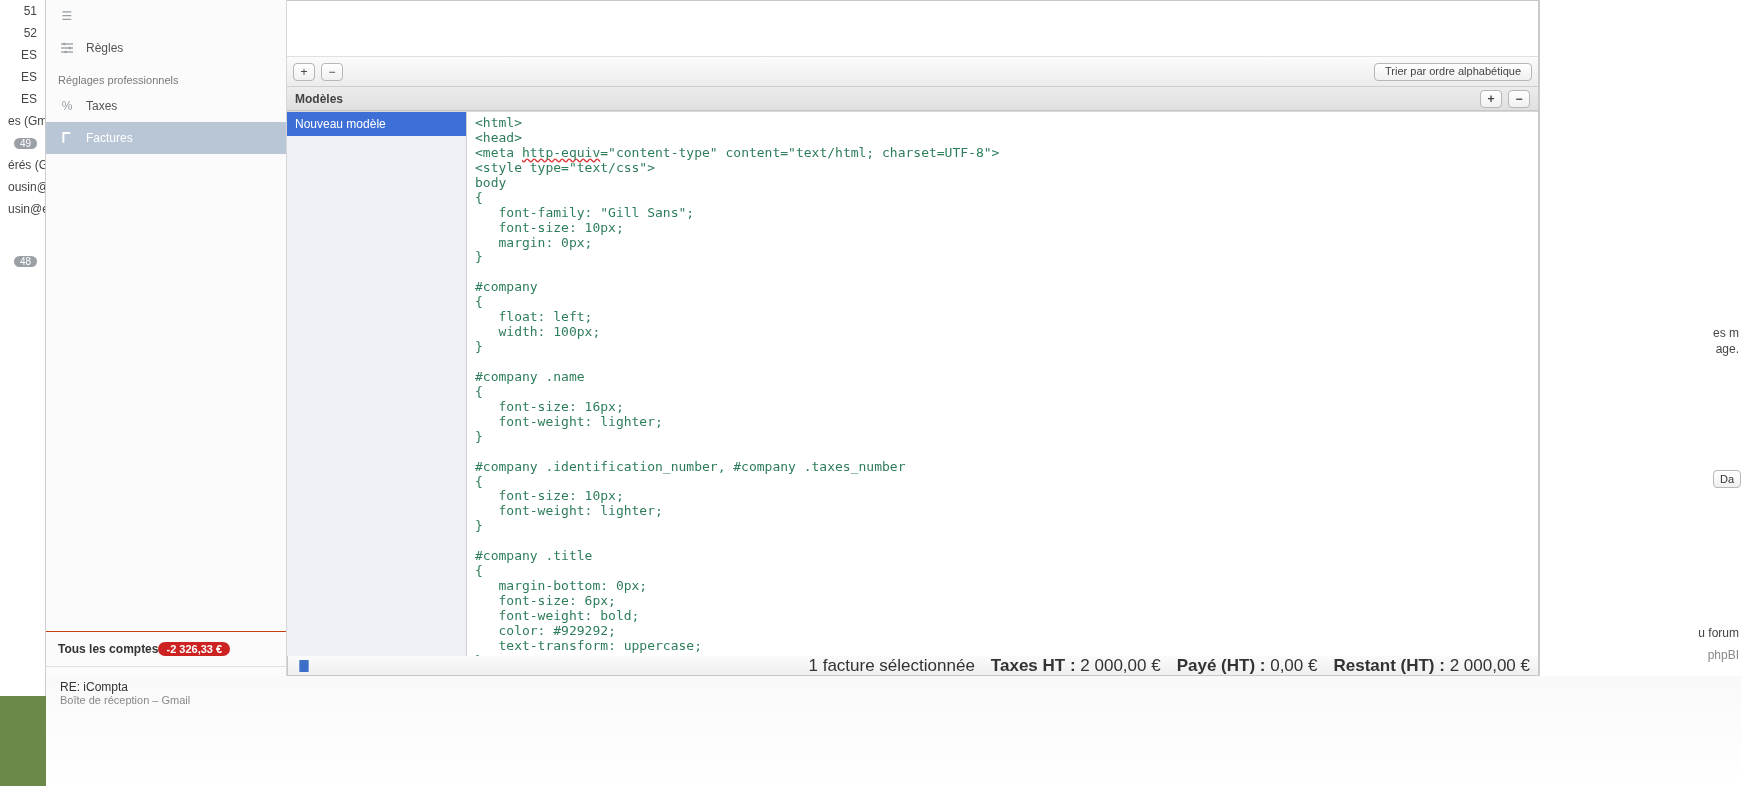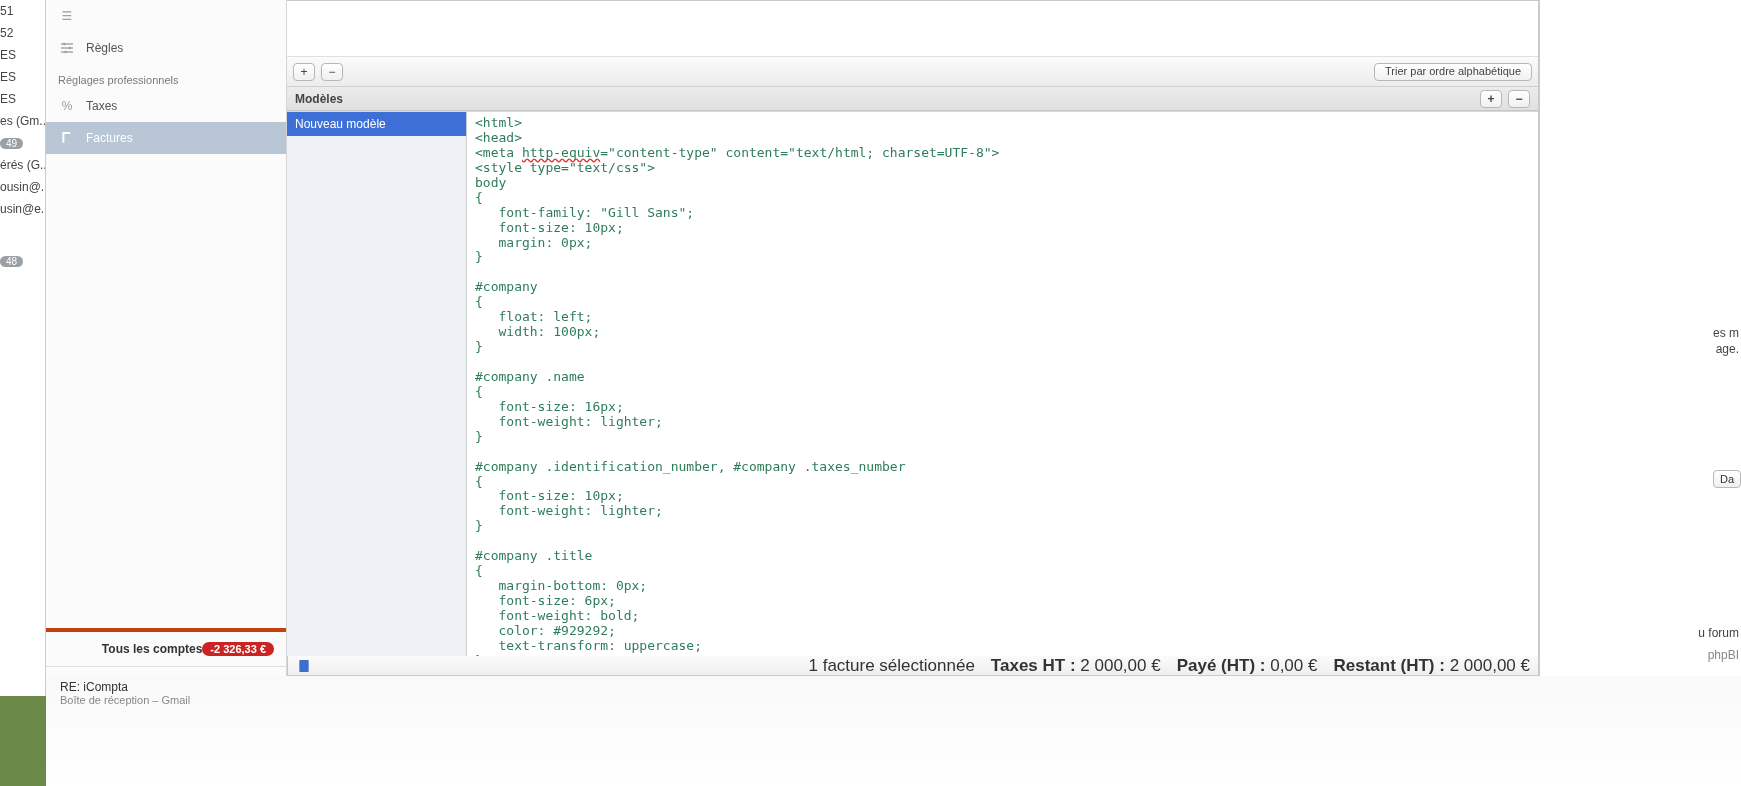--- a/index.html
+++ b/index.html
@@ -9,38 +9,38 @@
   .root { position: relative; width: 1741px; height: 786px; background: #6b8a4a; }
 
   
   .far-left {
     position: absolute; left: 0; top: 0; width: 46px; height: 696px;
     background: #fff;
     border-right: 1px solid #ccc;
     overflow: hidden;
     font-size: 12px; color: #444;
   }
-  .far-left .row { padding: 4px 0; white-space: nowrap; text-align: left; }
+  .far-left .row { padding: 4px 8px; white-space: nowrap; text-align: right; }
   .far-left .badge { display: inline-block; background:#9aa0a6; color:#fff; border-radius:8px; padding:0 6px; font-size:10px; }
 
   
   .sidebar {
     position: absolute; left: 46px; top: 0; width: 241px; height: 696px;
     background: #fbfbfb; border-right: 1px solid #d6d6d6;
     display:flex; flex-direction:column;
   }
   .sidebar-top { flex:1; overflow:auto; }
   .side-item { display:flex; align-items:center; gap:10px; padding:7px 12px; color:#555; cursor:default; }
   .side-item .ic { width:18px; height:18px; display:flex; align-items:center; justify-content:center; color:#9aa0a6; }
   .side-item.highlight { background:#b9c6d6; }
   .side-section { padding:10px 12px 4px; color:#7a7a7a; font-size:11px; }
   .sidebar-footer {
     border-top:1px solid #e0e0e0; padding:6px 8px; display:flex; align-items:center; justify-content:space-between;
   }
-  .accounts-row { display:flex; align-items:center; justify-content:flex-end; padding:10px 12px; border-top:4px solid #c2410c;}
+  .accounts-row { display:flex; align-items:center; justify-content:flex-start; padding:10px 12px; border-top:1px solid #c2410c;}
   .pill-neg { background:#c22; color:#fff; border-radius:10px; padding:1px 8px; font-size:11px; font-weight:600; }
   .footer-icons { display:flex; gap:10px; color:#666; align-items:center;}
   .lock { color:#777; font-size:11px; display:flex; gap:4px; align-items:center;}
 
   
   .main {
     position: absolute; left: 287px; top: 0; width: 1252px; height: 696px;
     background:#fff; border:1px solid #c8c8c8; border-left:none; display:flex; flex-direction:column;
   }
   .top-blank { height:56px; background:#fff; border-bottom:1px solid #e0e0e0;}

